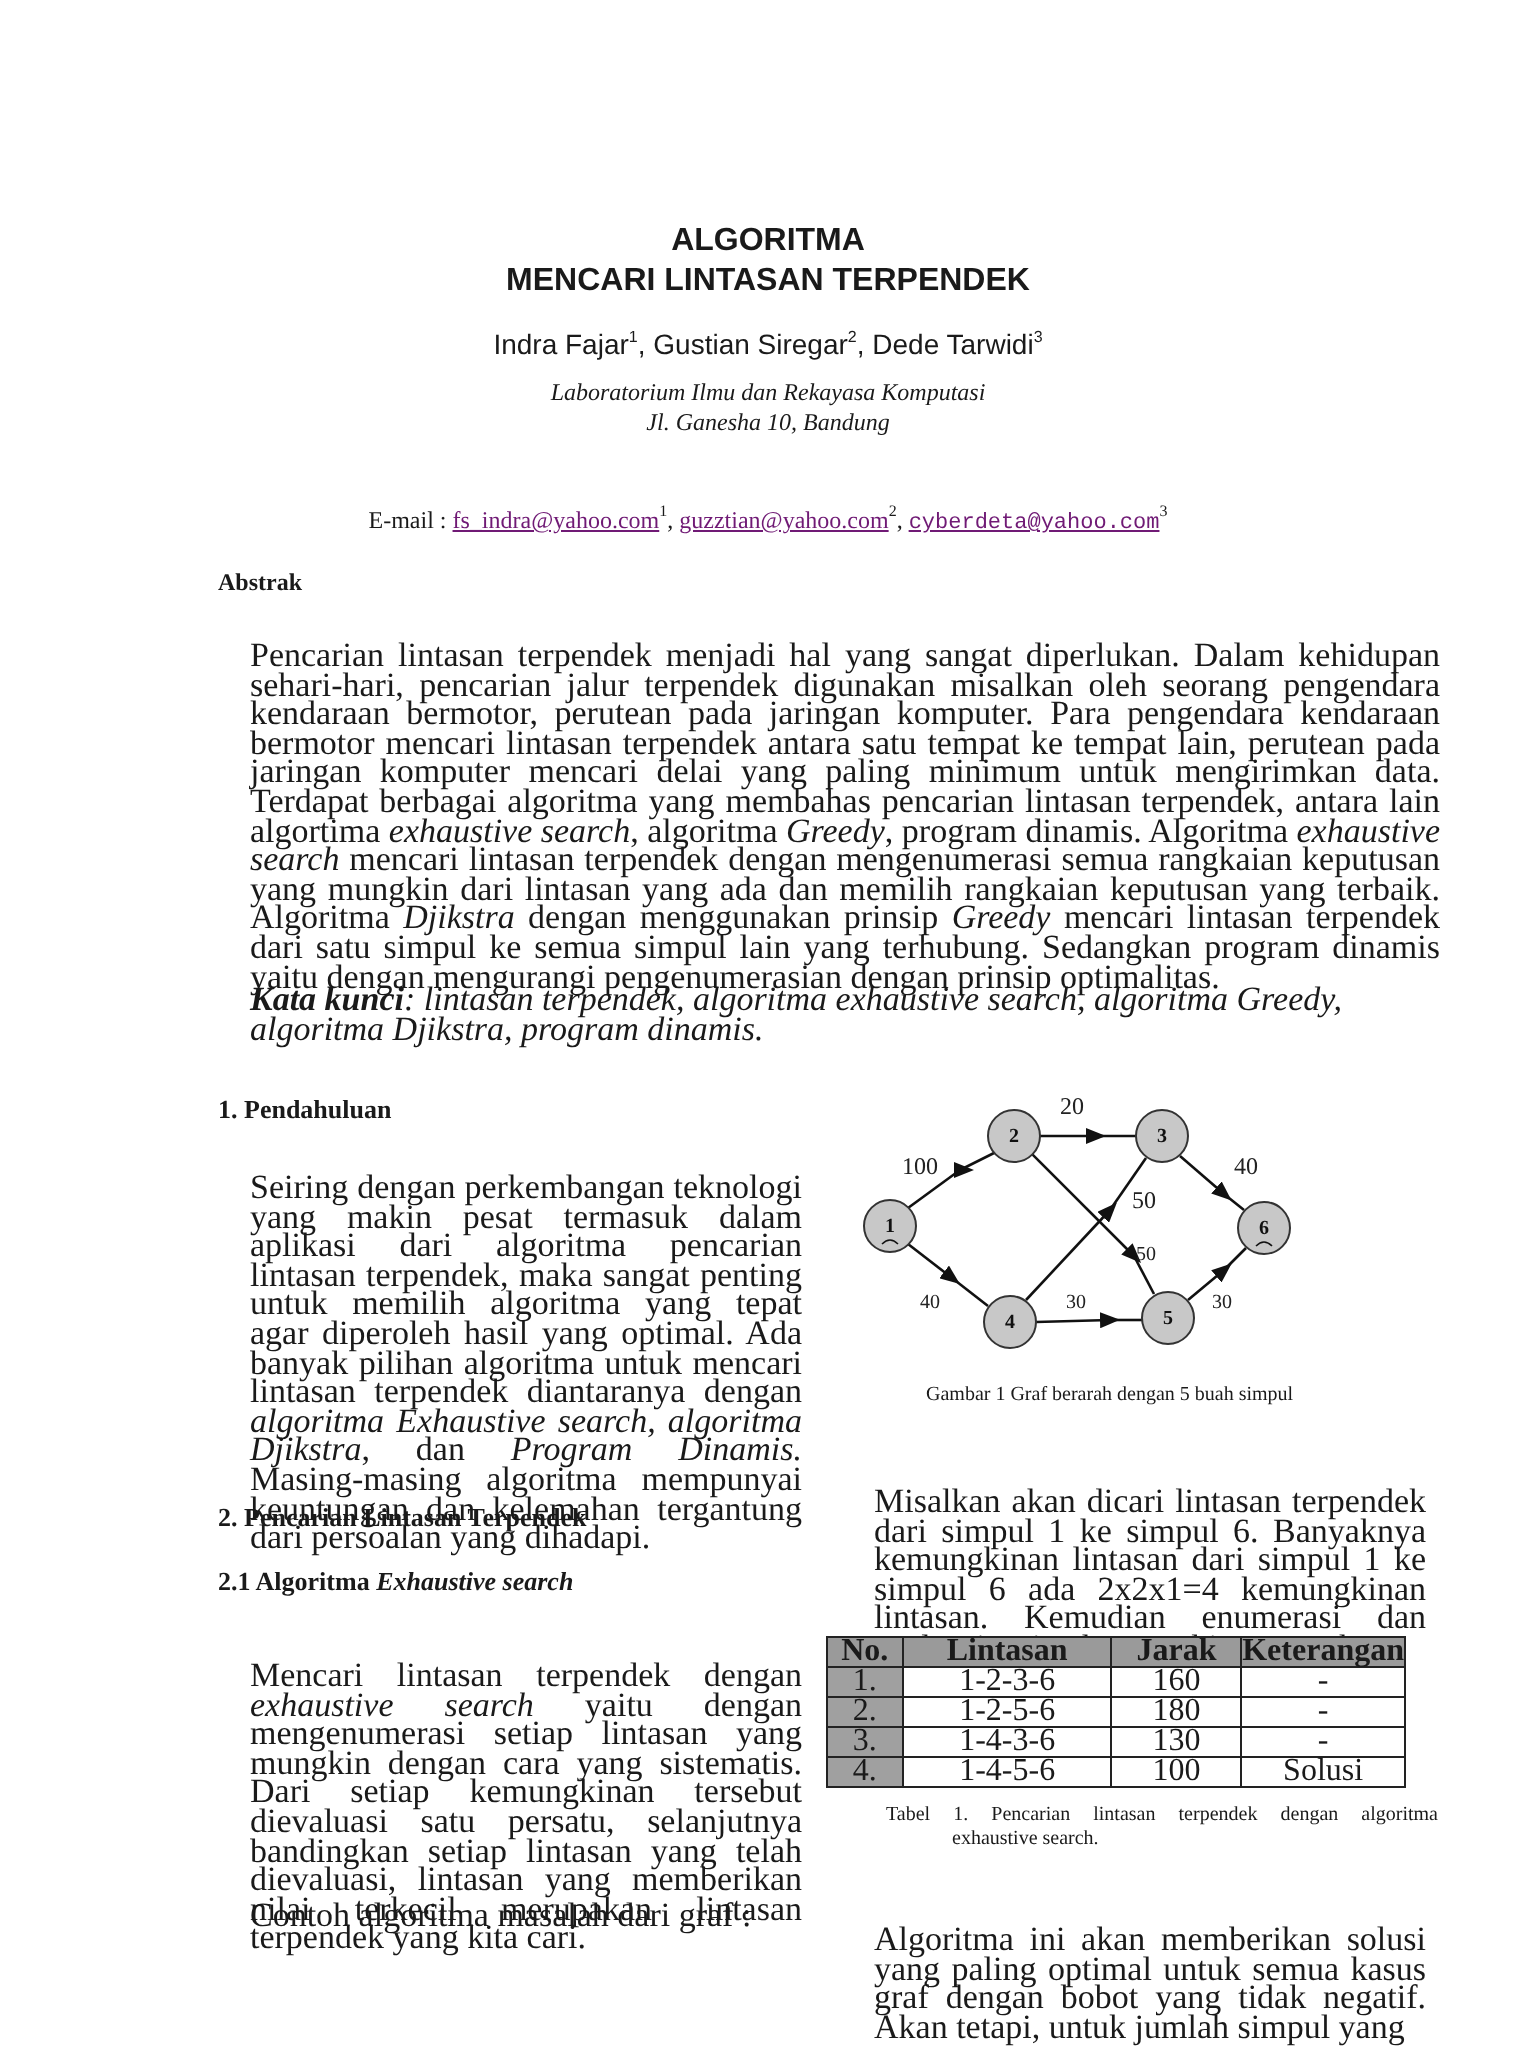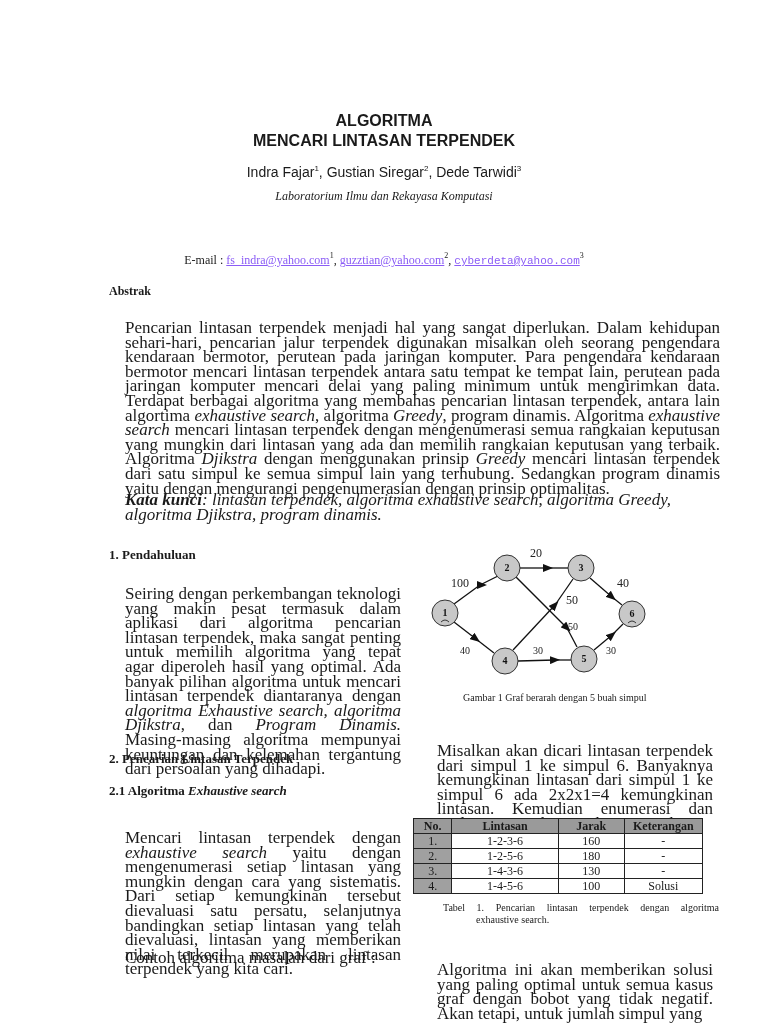--- a/index.html
+++ b/index.html
@@ -15,28 +15,28 @@
   .authors {
     left: 0; width: 768px; text-align: center; top: 164px;
     font-family: "Liberation Sans", sans-serif; font-size: 14px;
   }
   .authors sup, .email sup { font-size: 8px; vertical-align: 6px; }
   .affil {
     left: 0; width: 768px; text-align: center; top: 189px;
     font-style: italic; font-size: 12px; line-height: 15px;
   }
   .email { left: 0; width: 768px; text-align: center; top: 251px; font-size: 12px; }
-  .email a { color: #8b5cf6; text-decoration: underline; }
+  .email a { color: #701a75; text-decoration: underline; }
   .email a.mono { font-family: "Liberation Mono", monospace; font-size: 11px; }
   h3 { margin: 0; font-size: 12px; font-weight: bold; }
   .para { font-size: 17px; line-height: 14.6px; text-align: justify; margin: 16px; }
   .para i { font-style: italic; }
   .sec { font-size: 13px; font-weight: bold; }
   table.dt {
-    border-collapse: collapse; font-size: 12px; width: 290px;
+    border-collapse: collapse; font-size: 16px; width: 290px;
   }
   table.dt th, table.dt td {
     border: 1.5px solid #222; text-align: center; padding: 0; height: 14px; line-height: 14px;
   }
   table.dt th { background: #9a9a9a; font-weight: bold; }
   table.dt td.no { background: #a0a0a0; }
   table.dt td { background: #fff; }
   .caption { font-size: 10px; line-height: 12px; text-align: center; }
 </style>
 </head>
@@ -46,20 +46,21 @@
 <div class="abs title" style="top:131px;">MENCARI LINTASAN TERPENDEK</div>
 
 <div class="abs authors">
   <span>Indra Fajar</span><sup>1</sup>,
   <span>Gustian Siregar</span><sup>2</sup>,
   <span>Dede Tarwidi</span><sup>3</sup>
 </div>
 
 <div class="abs affil">
   <div>Laboratorium Ilmu dan Rekayasa Komputasi</div>
+  <div>Jl. Ganesha 10, Bandung</div>
 </div>
 
 <div class="abs email">
   <span>E-mail :</span>
   <a>fs_indra@yahoo.com</a><sup>1</sup>,
   <a>guzztian@yahoo.com</a><sup>2</sup>,
   <a class="mono">cyberdeta@yahoo.com</a><sup>3</sup>
 </div>
 
 <h3 class="abs" style="left:109px; top:284px;">Abstrak</h3>

